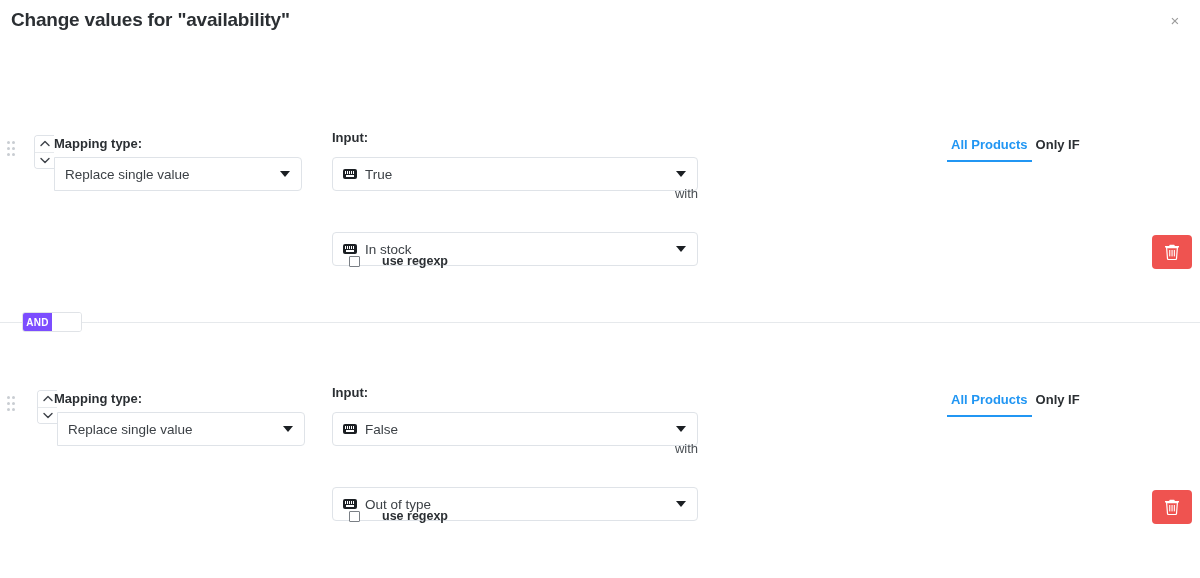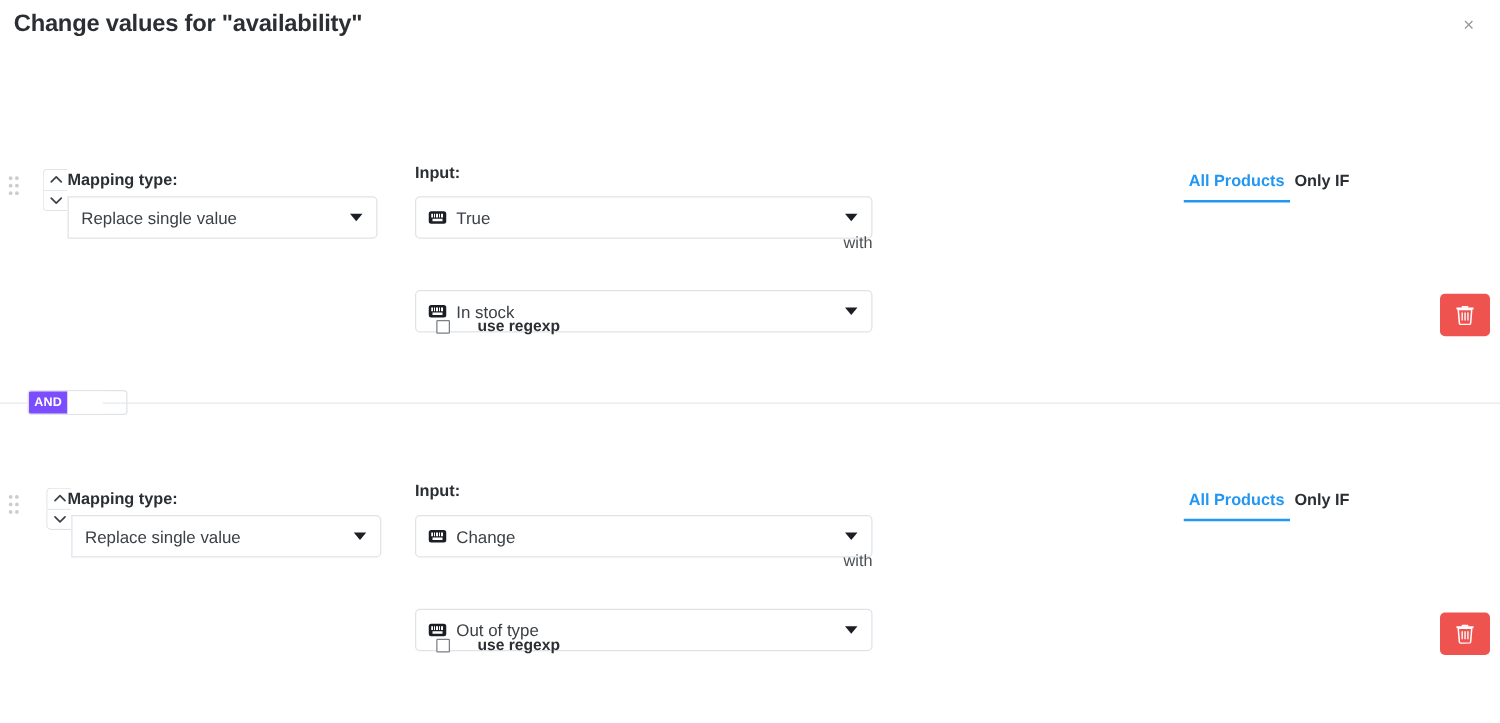--- a/index.html
+++ b/index.html
@@ -240,21 +240,21 @@
   }
   .and-divider .line-right {
     position: absolute;
     left: 82px; top: 0;
     right: 0; height: 1px;
     background: #e6e9ec;
   }
   .and-toggle {
     position: absolute;
     left: 22px; top: -10px;
-    width: 80px; height: 20px;
+    width: 60px; height: 20px;
     border: 1px solid #e0e3e7;
     border-radius: 3px;
     background: #fff;
     display: flex;
     align-items: stretch;
     overflow: hidden;
     cursor: pointer;
     padding: 0;
   }
   .and-toggle .seg {
@@ -388,21 +388,21 @@
 
     <div class="field-label lbl-mapping">Mapping type:</div>
     <div class="select select-mapping">
       <span>Replace single value</span>
       <span class="caret"></span>
     </div>
 
     <div class="field-label lbl-input">Input:</div>
     <div class="select select-input">
       <span class="kbd-icon"></span>
-      <span>Change</span>
+      <span>False</span>
       <span class="caret"></span>
     </div>
 
     <div class="with-label">with</div>
 
     <div class="select select-with">
       <span class="kbd-icon"></span>
       <span>Out of type</span>
       <span class="caret"></span>
     </div>

